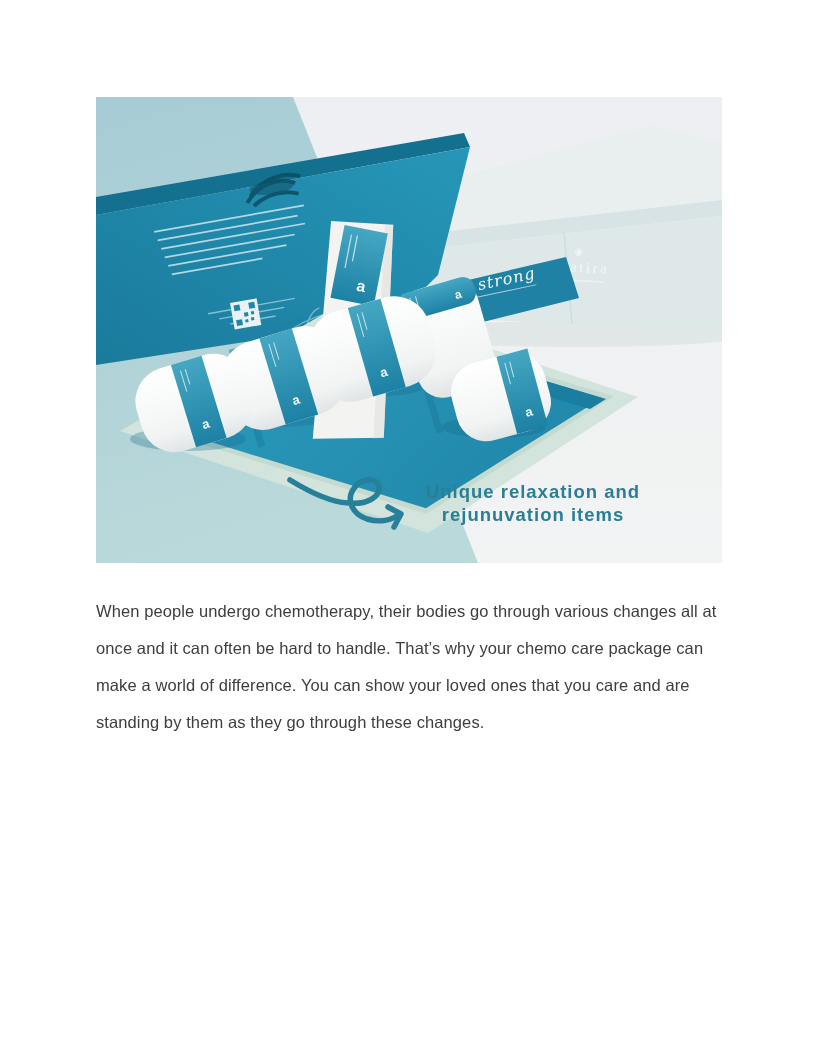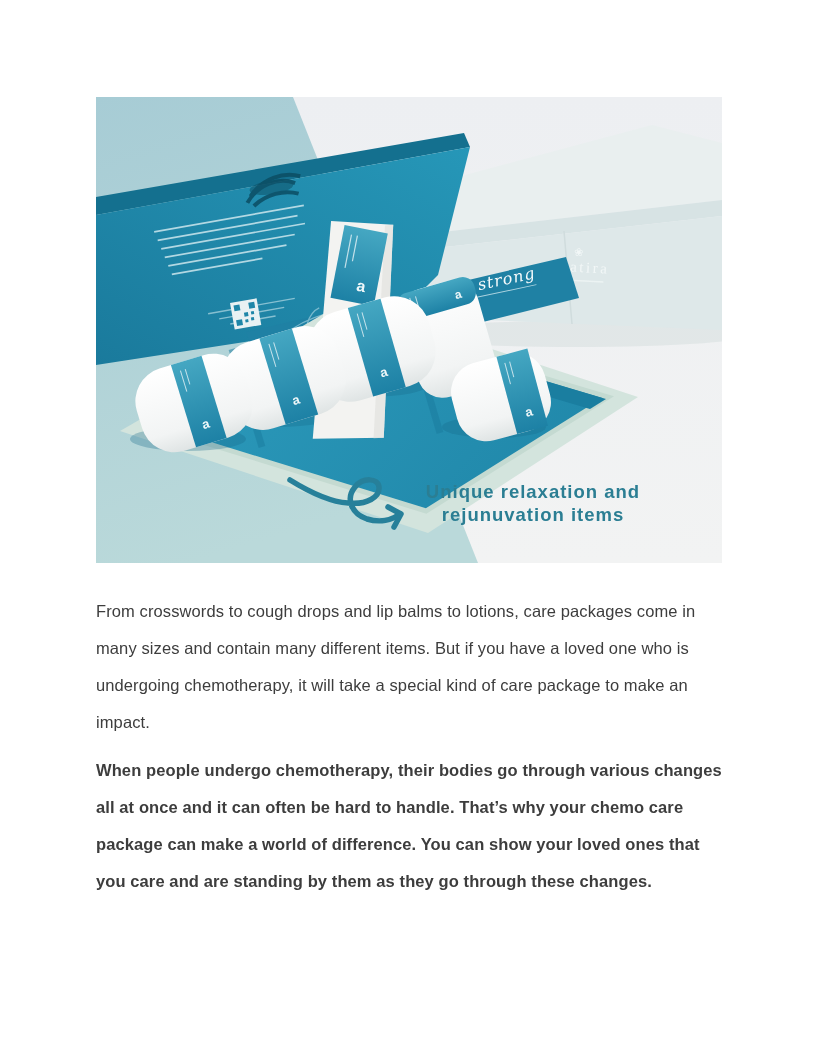--- a/index.html
+++ b/index.html
@@ -211,17 +211,16 @@
       </g>
 
       <g>
         <text class="cap-text" x="437" y="401" text-anchor="middle" fill="#2b7e93">Unique relaxation and</text>
         <text class="cap-text" x="437" y="424" text-anchor="middle" fill="#2b7e93">rejunuvation items</text>
       </g>
     </svg>
   </figure>
 
   <div class="article">
-    <p>From crosswords to cough drops and lip balms to lotions, care packages come in many sizes and contain many different items. But if you have a loved one who is undergoing chemotherapy, it will take a special kind of care package to make an impact.</p>
     <p>When people undergo chemotherapy, their bodies go through various changes all at once and it can often be hard to handle. That’s why your chemo care package can make a world of difference. You can show your loved ones that you care and are standing by them as they go through these changes.</p>
   </div>
 
 </div>
 
 </body></html>

